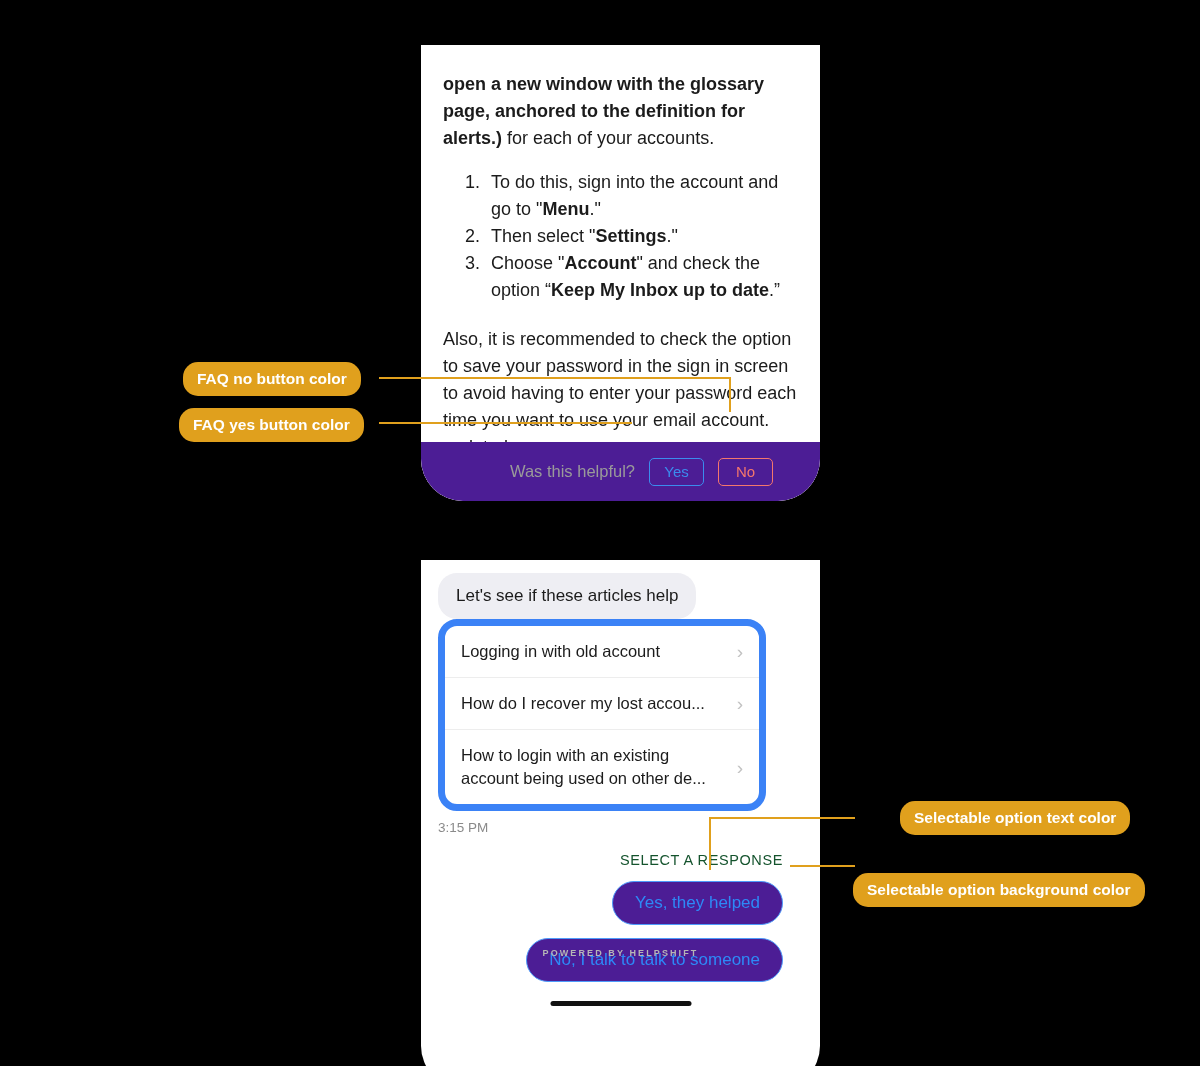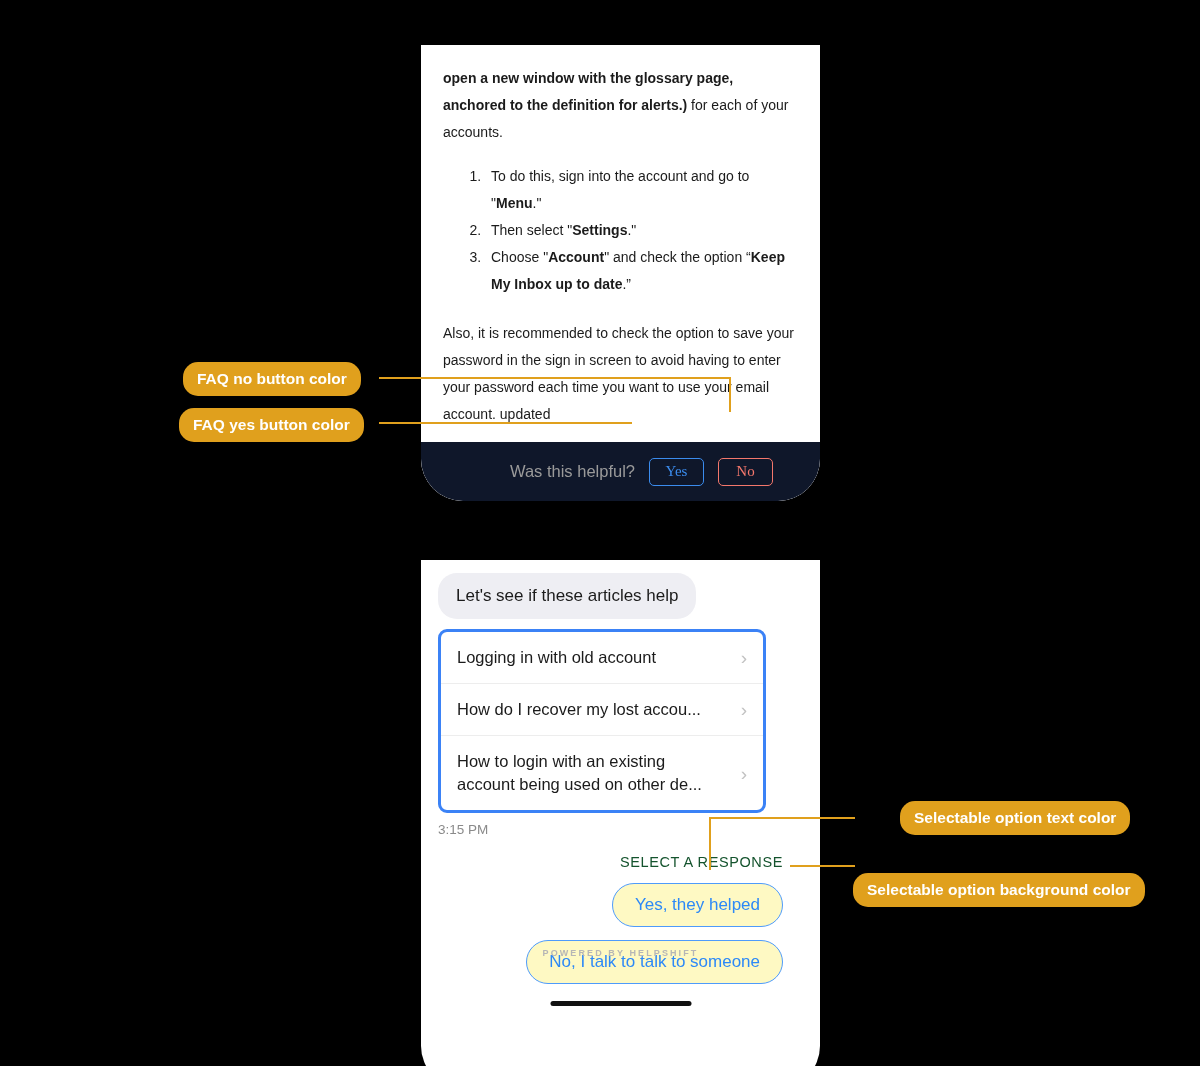--- a/index.html
+++ b/index.html
@@ -19,44 +19,44 @@
     left:421px;
     width:399px;
     background:#ffffff;
     overflow:hidden;
   }
   .phone-1{ top:45px; height:456px; border-radius:0 0 42px 42px; }
   .phone-2{ top:560px; height:528px; border-radius:0 0 42px 42px; }
 
   
   .article{
-    padding:12px 22px;
+    padding:18px 22px;
     color:#1b1b1b;
-    font-size:14px;
+    font-size:18px;
     line-height:27px;
   }
   .article p{ margin:0; }
   .article p.first{ padding-top:8px; }
   .article b{ font-weight:700; }
   .article ol{
     margin:17px 0 0 0;
     padding-left:42px;
   }
   .article ol li{
     margin-bottom:0px;
     padding-left:6px;
   }
   .para-gap{ height:22px; }
 
   
   .helpful-bar{
     position:absolute;
     left:0; top:397px;
     width:399px; height:59px;
-    background:#0f172a;
+    background:#4c1d95;
     display:flex;
     align-items:center;
     justify-content:flex-end;
     box-sizing:border-box;
     padding-right:47px;
   }
   .helpful-label{
     color:#9a9a9a;
     font-size:16.5px;
     margin-right:14px;
@@ -66,21 +66,20 @@
     box-sizing:border-box;
     height:28px;
     min-width:55px;
     display:inline-flex;
     align-items:center;
     justify-content:center;
     border-radius:5px;
     font-size:15px;
     background:transparent;
     padding:0 13px;
-    font-family:Liberation Serif, serif;
   }
   .btn-yes{ border:1.6px solid #3b8cee; color:#3b8cee; margin-right:14px; }
   .btn-no{  border:1.6px solid #f4776c; color:#f4776c; }
 
   .powered{
     position:absolute;
     left:0; width:399px;
     text-align:center;
     color:#b6b6b6;
     font-size:9px;
@@ -110,23 +109,22 @@
     display:inline-block;
     margin-top:13px;
     background:#eeeef3;
     color:#1b1b1b;
     font-size:17px;
     line-height:22px;
     padding:12px 18px;
     border-radius:19px;
   }
   .article-card{
-    margin-top:10px;
-    border:3px solid #3b82f6;
-    border-radius:9px;
+    border:7px solid #3b82f6;
+    border-radius:19px;
     width:328px;
     box-sizing:border-box;
     background:#fff;
   }
   .article-row{
     display:flex;
     align-items:center;
     justify-content:space-between;
     padding:14px 16px 14px 16px;
     border-bottom:1px solid #ededed;
@@ -166,21 +164,21 @@
     padding-right:20px;
     margin-top:13px;
   }
   .pill{
     box-sizing:border-box;
     border:1.6px solid #4e9bfb;
     color:#2d89f7;
     border-radius:22px;
     font-size:17px;
     padding:11px 22px;
-    background:#fef9c3;
+    background:#4c1d95;
     white-space:nowrap;
   }
   .phone-2 .powered{ top:388px; }
 
   
   .callout{
     position:absolute;
     background:#e0a01d;
     color:#ffffff;
     font-size:15.5px;

